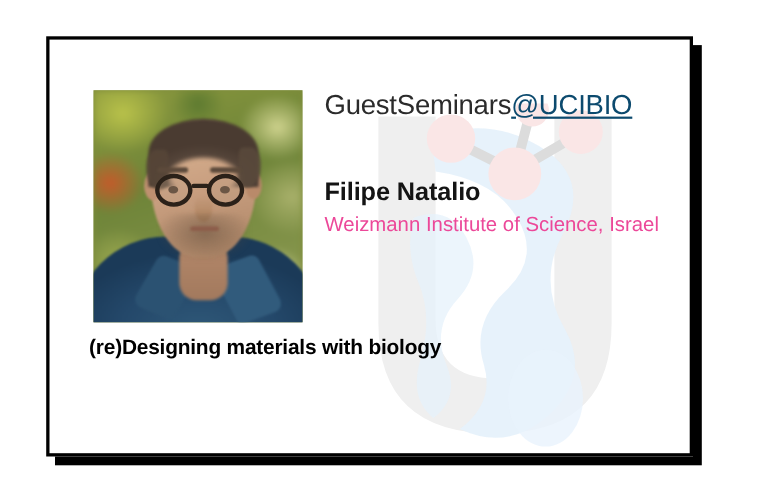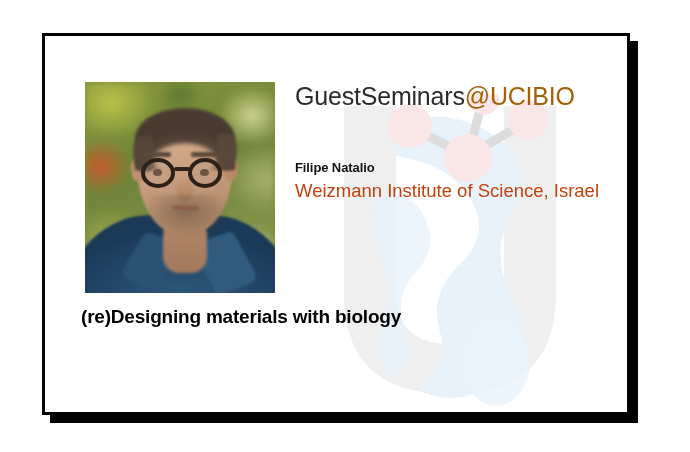--- a/index.html
+++ b/index.html
@@ -286,36 +286,37 @@
     z-index: 3;
   }
   .seminar-title {
     font-size: 25px;
     line-height: 1.15;
     color: #2b2b2b;
     letter-spacing: -0.2px;
     white-space: nowrap;
   }
   .seminar-title .at-brand {
-    color: #a16207;
+    color: #0c4a6e;
+    text-decoration: underline;
   }
   .speaker-block {
     margin-top: 49px;
   }
   .speaker-name {
-    font-size: 13px;
+    font-size: 23px;
     font-weight: bold;
     color: #141414;
     line-height: 1.3;
     letter-spacing: -0.1px;
   }
   .speaker-affiliation {
     font-size: 18.5px;
     font-weight: normal;
-    color: #c2410c;
+    color: #ec4899;
     line-height: 1.32;
     width: 305px;
     margin-top: 2px;
   }
 
   
   .talk-title {
     position: absolute;
     left: 36px;
     top: 270px;

